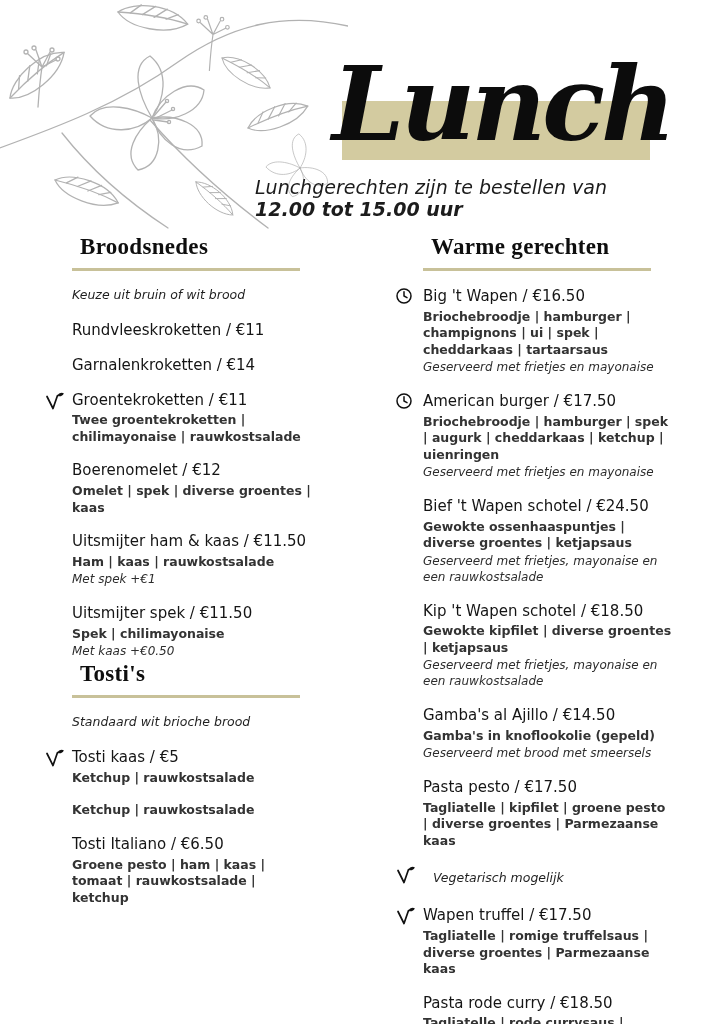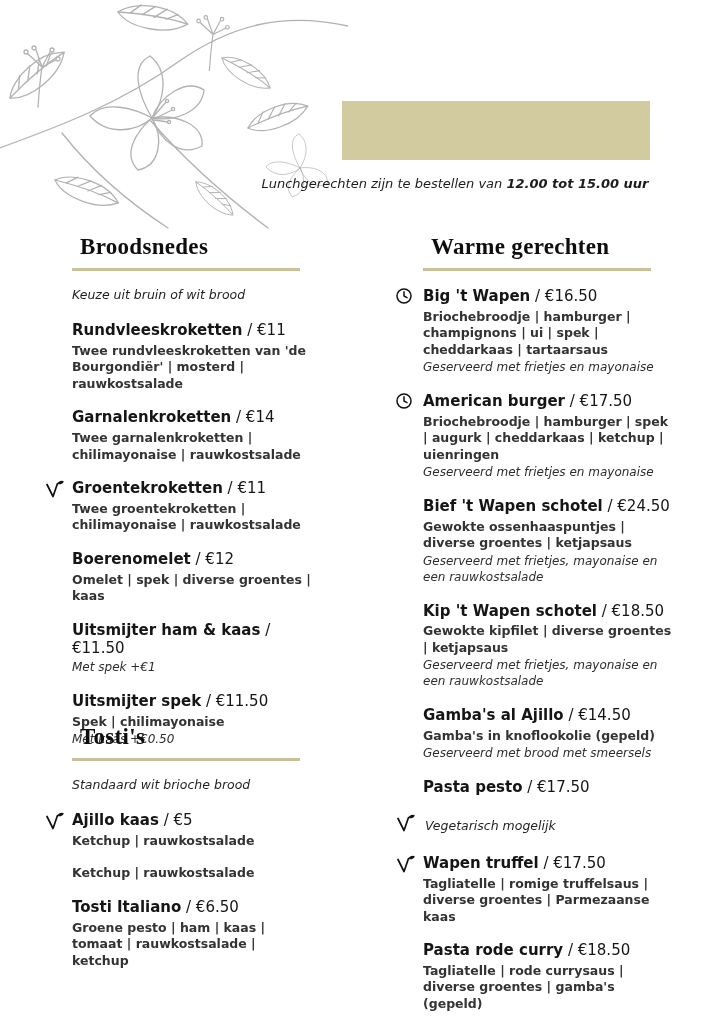--- a/index.html
+++ b/index.html
@@ -17,47 +17,47 @@
   .floral{position:absolute;left:0;top:0;pointer-events:none;}
 
   
   .title-banner{position:absolute;left:342px;top:101px;width:308px;height:59px;background:var(--banner);}
   .page-title{
     position:absolute;left:332px;top:52px;margin:0;
     font-family:"DejaVu Serif",serif;font-style:italic;font-weight:800;
     font-size:103px;line-height:1;letter-spacing:-4px;color:#0c0c0c;white-space:nowrap;
   }
   .subtitle{
-    position:absolute;left:255px;top:176px;width:400px;margin:0;text-align:center;
-    font-style:italic;font-size:13px;color:#1c1c1c;
+    position:absolute;left:255px;top:176px;width:400px;margin:0;text-align:left;
+    font-style:italic;font-size:19px;color:#1c1c1c;
   }
   .subtitle b{font-weight:700;}
 
   
   .section{position:absolute;}
   #sec-broodsnedes{left:72px;top:226px;width:242px;}
-  #sec-tostis{left:72px;top:716px;width:242px;}
+  #sec-tostis{left:72px;top:653px;width:242px;}
   #sec-warme-gerechten{left:423px;top:226px;width:250px;}
 
   .section-title{
     margin:8px;font-family:"Liberation Serif",serif;font-weight:700;
     font-size:23px;color:#0e0e0e;letter-spacing:.3px;
   }
   .rule{width:228px;height:3px;background:var(--rule);margin:8px 0 16px;}
   .section-note{font-style:italic;font-size:12.5px;color:#1f1f1f;margin:6px 0 19px;}
 
   .item{position:relative;margin-bottom:16px;}
   .name-row{font-size:15px;color:var(--ink);line-height:1.25;}
-  .item-name{font-weight:700;}
+  .item-name{font-weight:400;}
   .item-price{font-weight:400;}
   .item-desc{font-size:12.5px;color:var(--body);line-height:1.32;margin-top:3px;font-weight:bold;}
   .item-note{font-style:italic;font-size:12px;color:#2d2d2d;margin-top:2px;line-height:1.32;}
 
   .item-icon{position:absolute;left:-28px;top:0;}
-  .legend{display:flex;align-items:center;gap:9px;margin:2px 0 16px -28px;}
+  .legend{display:flex;align-items:center;gap:17px;margin:2px 0 16px -28px;}
   .legend .item-icon{position:static;}
   .legend-text{font-style:italic;font-size:12.5px;color:#1f1f1f;}
 </style>
 </head>
 <body>
 
 <div class="page">
 
   <svg class="floral" width="348" height="235" viewBox="0 0 348 235" aria-hidden="true">
     <g fill="none" stroke="#b2b2b2" stroke-width="1.3" stroke-linecap="round">
@@ -127,70 +127,70 @@
         <path d="M6 45 C7 30 8 18 10 5 M10 5 L-4 -8 M10 5 L4 -12 M10 5 L18 -10 M10 5 L24 -2"></path>
         <circle cx="-6" cy="-10" r="2"></circle>
           <circle cx="2" cy="-14" r="2"></circle>
           <circle cx="20" cy="-12" r="2"></circle>
           <circle cx="26" cy="-3" r="2"></circle>
       </g>
     </g>
   </svg>
 
   <div class="title-banner"></div>
+  <h1 class="page-title">Lunch</h1>
   <p class="subtitle"><span>Lunchgerechten zijn te bestellen van </span><b>12.00 tot 15.00 uur</b></p>
 
   <section class="section" id="sec-broodsnedes">
     <h2 class="section-title">Broodsnedes</h2>
     <div class="rule"></div>
     <p class="section-note">Keuze uit bruin of wit brood</p>
     <div>
         <div class="item">
           <div class="name-row"><span class="item-name">Rundvleeskroketten</span><span class="item-price"> / €11</span></div>
-          <div class="item-desc">Twee rundvleeskroketten van 'de Bourgondiër' | mosterd | rauwkostsalade</div>
         </div>
         <div class="item">
           <div class="name-row"><span class="item-name">Garnalenkroketten</span><span class="item-price"> / €14</span></div>
-          <div class="item-desc">Twee garnalenkroketten | chilimayonaise | rauwkostsalade</div>
         </div>
         <div class="item">
           <span class="item-icon"><svg width="21" height="21" viewBox="0 0 21 21">
               <path d="M3 5.5 L9 17.5 L13.5 4.5" fill="none" stroke="#111" stroke-width="1.7" stroke-linecap="round" stroke-linejoin="round"></path>
               <path d="M13.2 4.8 C14.6 1.8 17.8 1 19.8 2.2 C18.8 5.2 15.6 6 13.2 4.8 Z" fill="#111"></path>
             </svg></span>
           <div class="name-row"><span class="item-name">Groentekroketten</span><span class="item-price"> / €11</span></div>
           <div class="item-desc">Twee groentekroketten | chilimayonaise | rauwkostsalade</div>
         </div>
         <div class="item">
           <div class="name-row"><span class="item-name">Boerenomelet</span><span class="item-price"> / €12</span></div>
           <div class="item-desc">Omelet | spek | diverse groentes | kaas</div>
         </div>
         <div class="item">
           <div class="name-row"><span class="item-name">Uitsmijter ham &amp; kaas</span><span class="item-price"> / €11.50</span></div>
+          <div class="item-desc">Ham | kaas | rauwkostsalade</div>
           <div class="item-note">Met spek +€1</div>
         </div>
         <div class="item">
           <div class="name-row"><span class="item-name">Uitsmijter spek</span><span class="item-price"> / €11.50</span></div>
           <div class="item-desc">Spek | chilimayonaise</div>
           <div class="item-note">Met kaas +€0.50</div>
         </div>
       </div>
   </section>
 
   <section class="section" id="sec-tostis">
     <h2 class="section-title">Tosti's</h2>
     <div class="rule"></div>
     <p class="section-note">Standaard wit brioche brood</p>
     <div>
         <div class="item">
           <span class="item-icon"><svg width="21" height="21" viewBox="0 0 21 21">
               <path d="M3 5.5 L9 17.5 L13.5 4.5" fill="none" stroke="#111" stroke-width="1.7" stroke-linecap="round" stroke-linejoin="round"></path>
               <path d="M13.2 4.8 C14.6 1.8 17.8 1 19.8 2.2 C18.8 5.2 15.6 6 13.2 4.8 Z" fill="#111"></path>
             </svg></span>
-          <div class="name-row"><span class="item-name">Ajillo kaas</span><span class="item-price"> / €5</span></div>
+          <div class="name-row"><span class="item-name">Tosti kaas</span><span class="item-price"> / €5</span></div>
           <div class="item-desc">Ketchup | rauwkostsalade</div>
         </div>
         <div class="item">
           <div class="item-desc">Ketchup | rauwkostsalade</div>
         </div>
         <div class="item">
           <div class="name-row"><span class="item-name">Tosti Italiano</span><span class="item-price"> / €6.50</span></div>
           <div class="item-desc">Groene pesto | ham | kaas | tomaat | rauwkostsalade | ketchup</div>
         </div>
       </div>
@@ -229,20 +229,21 @@
           <div class="item-desc">Gewokte kipfilet | diverse groentes | ketjapsaus</div>
           <div class="item-note">Geserveerd met frietjes, mayonaise en een rauwkostsalade</div>
         </div>
         <div class="item">
           <div class="name-row"><span class="item-name">Gamba's al Ajillo</span><span class="item-price"> / €14.50</span></div>
           <div class="item-desc">Gamba's in knoflookolie (gepeld)</div>
           <div class="item-note">Geserveerd met brood met smeersels</div>
         </div>
         <div class="item">
           <div class="name-row"><span class="item-name">Pasta pesto</span><span class="item-price"> / €17.50</span></div>
+          <div class="item-desc">Tagliatelle | kipfilet | groene pesto | diverse groentes | Parmezaanse kaas</div>
         </div>
         <div class="legend">
           <span class="item-icon"><svg width="21" height="21" viewBox="0 0 21 21">
               <path d="M3 5.5 L9 17.5 L13.5 4.5" fill="none" stroke="#111" stroke-width="1.7" stroke-linecap="round" stroke-linejoin="round"></path>
               <path d="M13.2 4.8 C14.6 1.8 17.8 1 19.8 2.2 C18.8 5.2 15.6 6 13.2 4.8 Z" fill="#111"></path>
             </svg></span>
           <span class="legend-text">Vegetarisch mogelijk</span>
         </div>
         <div class="item">
           <span class="item-icon"><svg width="21" height="21" viewBox="0 0 21 21">

